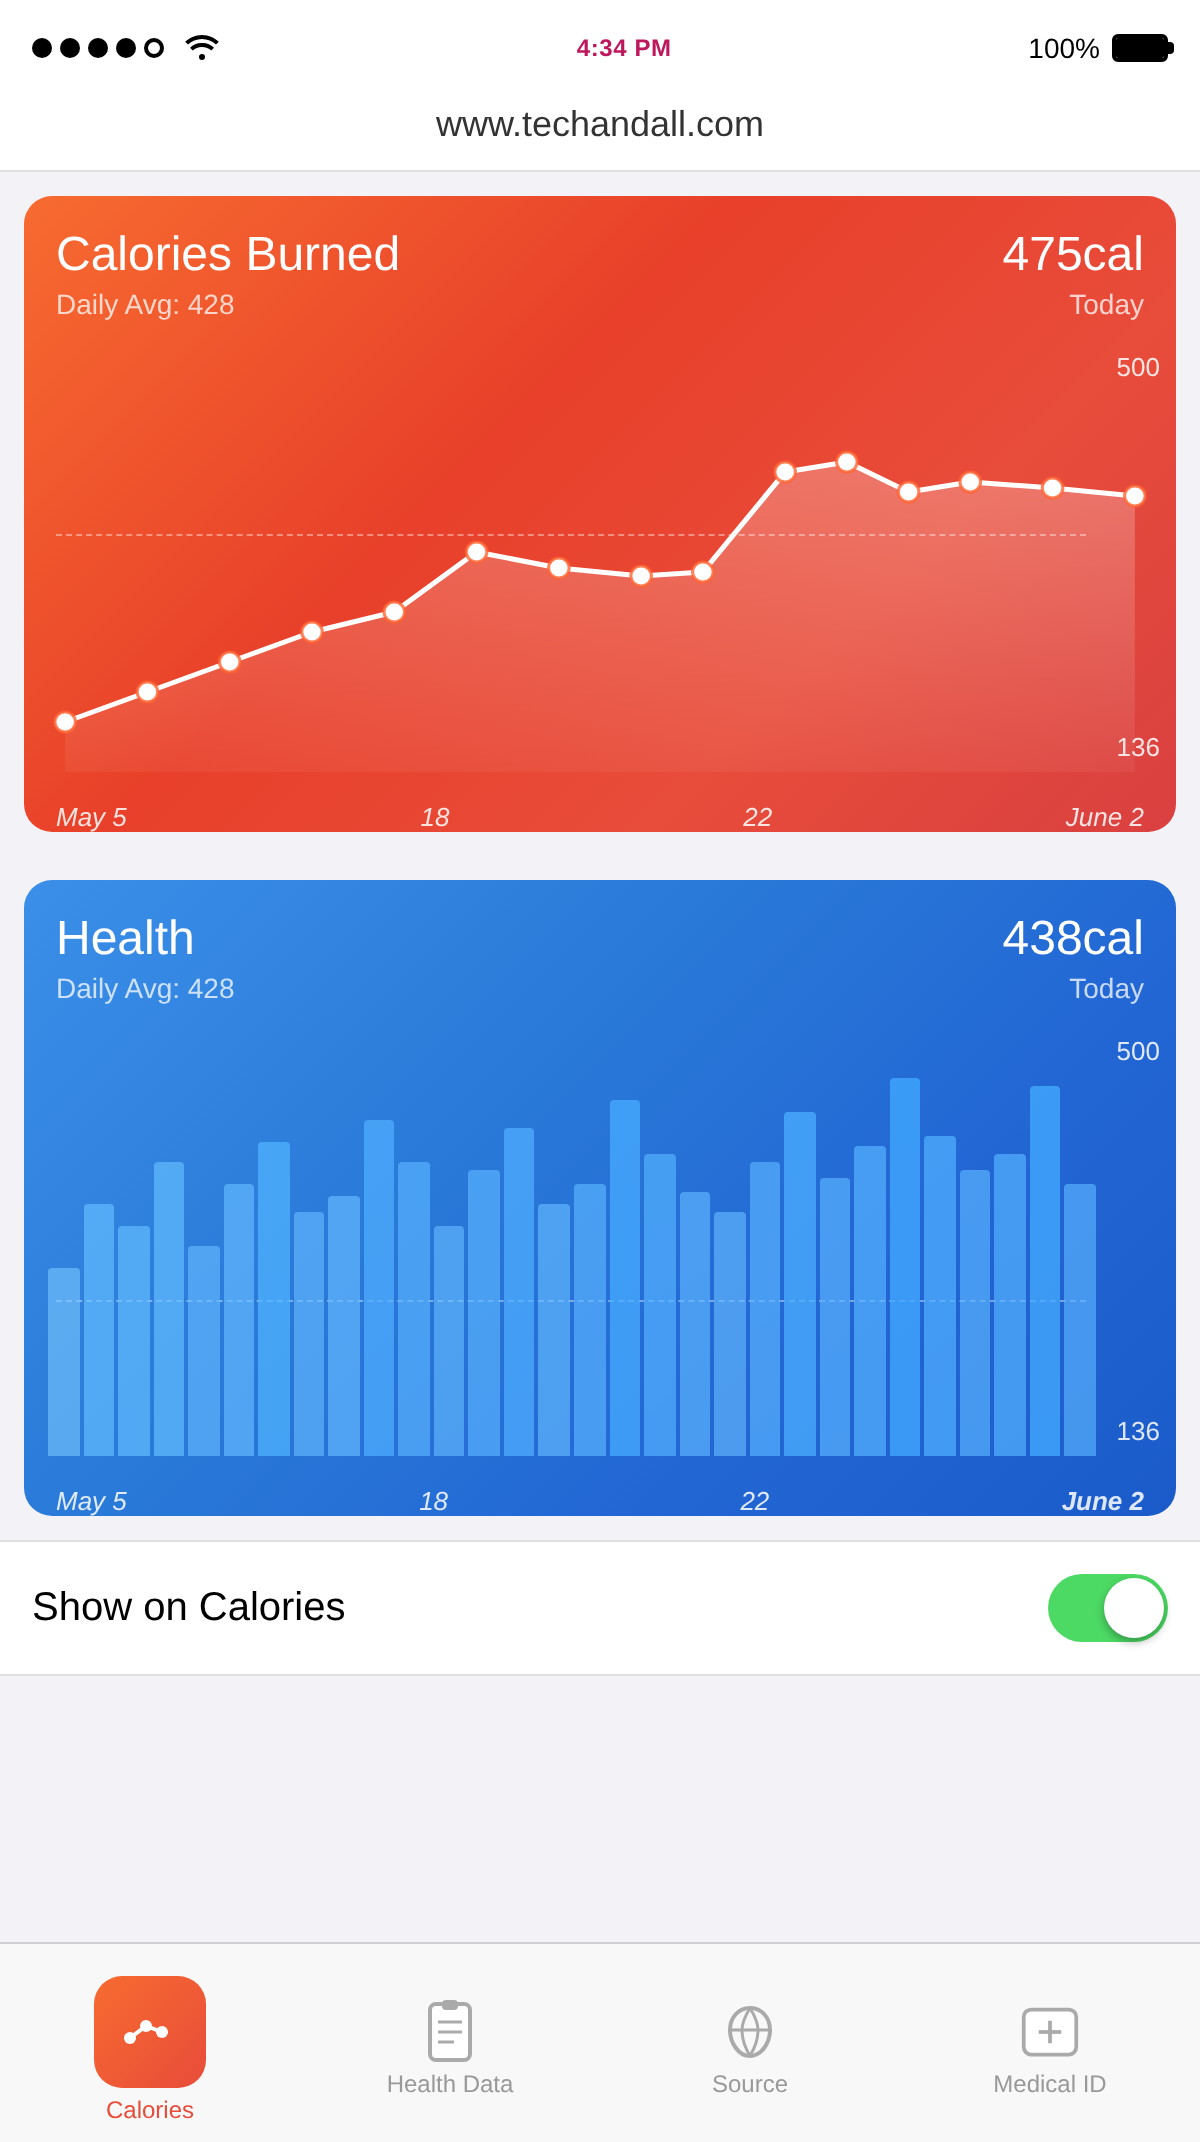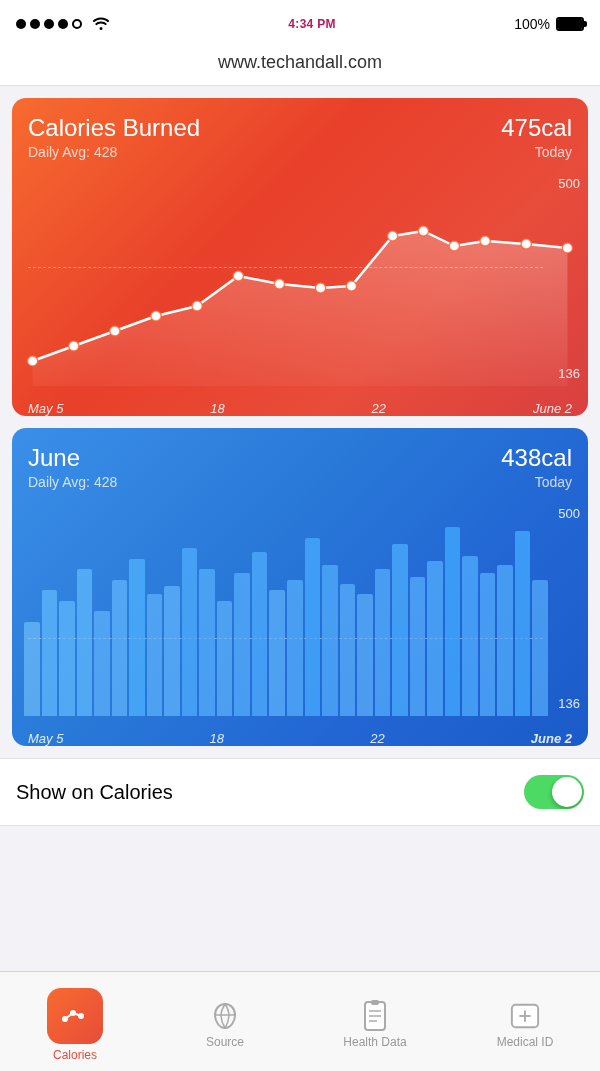--- a/index.html
+++ b/index.html
@@ -88,21 +88,21 @@
       font-size: 18px;
       color: #333;
       border-bottom: 1px solid #e0e0e0;
     }
 
     
     .main-content {
       padding: 12px;
       display: flex;
       flex-direction: column;
-      gap: 12px;
+      gap: 24px;
     }
 
     
     .chart-card {
       border-radius: 14px;
       overflow: hidden;
       position: relative;
       height: 318px;
     }
 
@@ -397,21 +397,21 @@
         <span>18</span>
         <span>22</span>
         <span>June 2</span>
       </div>
     </div>
   </div>
 
   <div class="chart-card sleep-card">
     <div class="card-header">
       <div class="card-title-group">
-        <div class="card-title">June</div>
+        <div class="card-title">Health</div>
         <div class="card-subtitle">Daily Avg: 428</div>
       </div>
       <div class="card-value-group">
         <div class="card-value">438cal</div>
         <div class="card-value-label">Today</div>
       </div>
     </div>
 
     <div class="chart-area">
 
@@ -483,45 +483,45 @@
         <circle cx="14" cy="8" r="3" fill="white"></circle>
         <circle cx="22" cy="11" r="3" fill="white"></circle>
         <polyline points="6,14 14,8 22,11" stroke="white" stroke-width="2" fill="none"></polyline>
       </svg>
     </div>
     <span class="tab-label active">Calories</span>
   </div>
 
   <div class="tab-item">
     <div class="tab-icon">
-      <svg width="30" height="30" viewBox="0 0 30 30" fill="none">
-        <path d="M15 3 C9 3 5 8 5 14 C5 20 9 27 15 27 C21 27 25 20 25 14 C25 8 21 3 15 3 Z" stroke="#aaa" stroke-width="2" fill="none"></path>
-        <path d="M15 3 C12 8 11 11 11 14 C11 17 12 22 15 27" stroke="#aaa" stroke-width="1.5" fill="none"></path>
-        <path d="M15 3 C18 8 19 11 19 14 C19 17 18 22 15 27" stroke="#aaa" stroke-width="1.5" fill="none"></path>
-        <line x1="5" y1="14" x2="25" y2="14" stroke="#aaa" stroke-width="1.5"></line>
-      </svg>
-    </div>
-    <span class="tab-label">Source</span>
-  </div>
-
-  <div class="tab-item">
-    <div class="tab-icon">
       <svg width="28" height="32" viewBox="0 0 28 32" fill="none">
         <rect x="4" y="2" width="20" height="28" rx="3" stroke="#aaa" stroke-width="2" fill="white"></rect>
         <rect x="10" y="0" width="8" height="5" rx="2" fill="#aaa"></rect>
         <line x1="8" y1="11" x2="20" y2="11" stroke="#aaa" stroke-width="1.5"></line>
         <line x1="8" y1="16" x2="20" y2="16" stroke="#aaa" stroke-width="1.5"></line>
         <line x1="8" y1="21" x2="16" y2="21" stroke="#aaa" stroke-width="1.5"></line>
       </svg>
     </div>
     <span class="tab-label">Health Data</span>
   </div>
 
   <div class="tab-item">
     <div class="tab-icon">
+      <svg width="30" height="30" viewBox="0 0 30 30" fill="none">
+        <path d="M15 3 C9 3 5 8 5 14 C5 20 9 27 15 27 C21 27 25 20 25 14 C25 8 21 3 15 3 Z" stroke="#aaa" stroke-width="2" fill="none"></path>
+        <path d="M15 3 C12 8 11 11 11 14 C11 17 12 22 15 27" stroke="#aaa" stroke-width="1.5" fill="none"></path>
+        <path d="M15 3 C18 8 19 11 19 14 C19 17 18 22 15 27" stroke="#aaa" stroke-width="1.5" fill="none"></path>
+        <line x1="5" y1="14" x2="25" y2="14" stroke="#aaa" stroke-width="1.5"></line>
+      </svg>
+    </div>
+    <span class="tab-label">Source</span>
+  </div>
+
+  <div class="tab-item">
+    <div class="tab-icon">
       <svg width="32" height="28" viewBox="0 0 32 28" fill="none">
         <rect x="2" y="2" width="28" height="24" rx="4" stroke="#aaa" stroke-width="2" fill="white"></rect>
         <line x1="16" y1="8" x2="16" y2="20" stroke="#aaa" stroke-width="2"></line>
         <line x1="10" y1="14" x2="22" y2="14" stroke="#aaa" stroke-width="2"></line>
       </svg>
     </div>
     <span class="tab-label">Medical ID</span>
   </div>
 
 </div>

